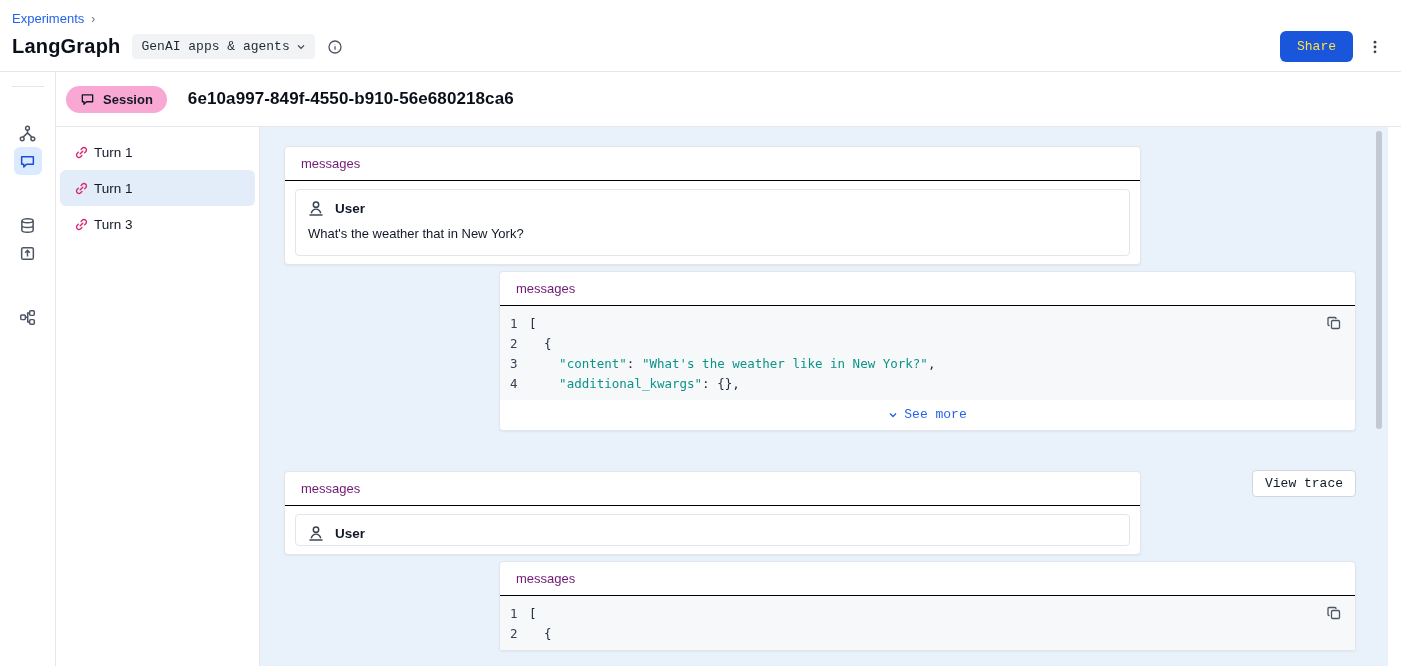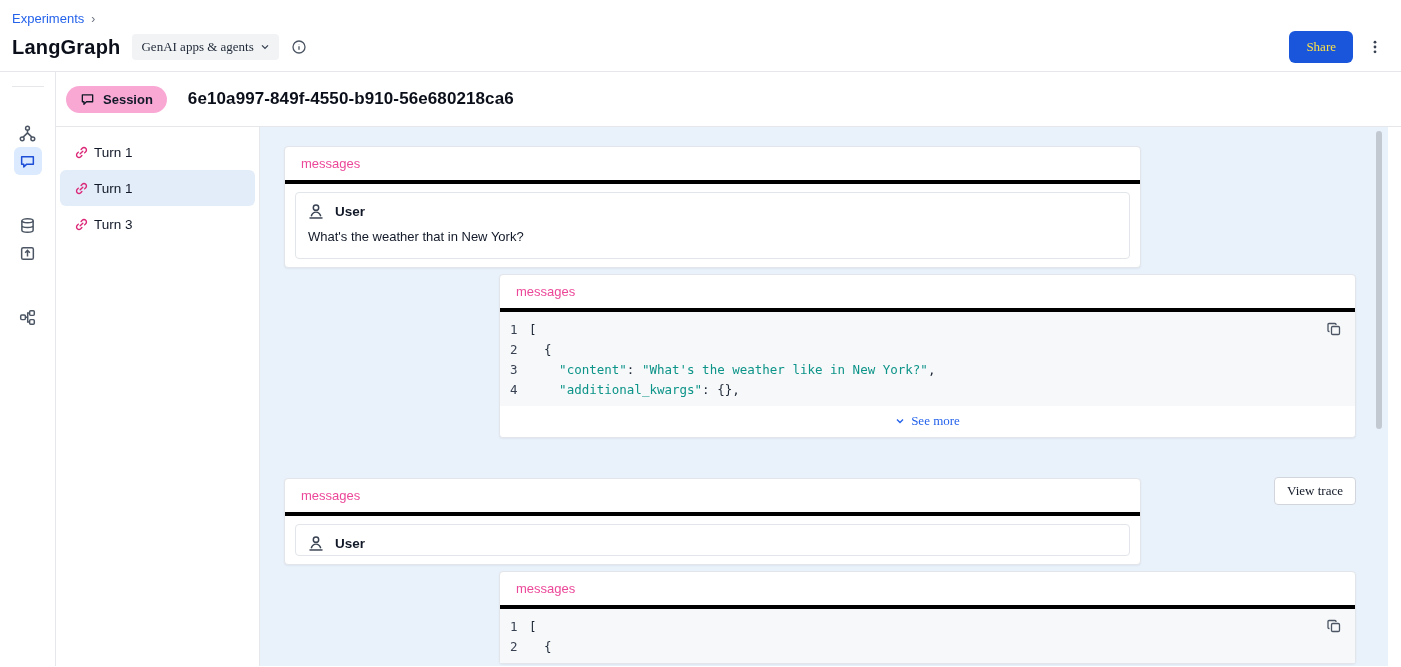--- a/index.html
+++ b/index.html
@@ -4,21 +4,21 @@
 <style>
   *{box-sizing:border-box}
   html,body{margin:0;padding:0}
   body{
     width:1401px;height:667px;overflow:hidden;background:#fff;
     font-family:"Liberation Sans",sans-serif;color:#111827;font-size:13px;
     --accent-blue:#1a56db;--link-blue:#2563eb;--selected-bg:#e3ecf9;
     --conversation-bg:#e9f1fb;--code-token-teal:#0d9488;--turn-link-pink:#db2777;
   }
   svg{display:block}
-  button{font-family:Liberation Serif, serif;cursor:pointer}
+  button{font-family:Liberation Mono, monospace;cursor:pointer}
 
   
   .topbar{height:72px;border-bottom:1px solid #e5e7eb;padding:9px 16px 0 12px}
   .breadcrumb{display:flex;align-items:flex-end;gap:7px;height:17px}
   .crumb{color:var(--link-blue);font-size:13px;text-decoration:none;cursor:pointer}
   .crumb-sep{color:#6b7280;font-size:12px}
   .title-row{display:flex;align-items:center;margin-top:5px}
   .page-title{font-size:20px;font-weight:700;margin:0;letter-spacing:.2px;color:#0b0f19}
   .chip{display:flex;align-items:center;gap:6px;margin-left:12px;background:#f2f3f5;border:none;
         border-radius:4px;padding:5px 9px;font-size:13px;color:#1f2937}
@@ -52,21 +52,21 @@
   .turn-item.selected{background:var(--selected-bg)}
   .turn-item .link-ic{color:var(--turn-link-pink);flex:none}
 
   .conv{flex:1;background:var(--conversation-bg);position:relative;padding-top:19px;overflow:hidden;min-width:0}
   .scroll-thumb{position:absolute;top:4px;right:6px;width:6px;height:298px;background:#c3c9d1;border-radius:3px}
 
   .card{background:#fff;border:1px solid #e2e5e9;border-radius:4px;width:857px;
         box-shadow:0 1px 2px rgba(16,24,40,.05)}
   .input-card{margin-left:24px}
   .output-card{margin-left:239px;margin-top:6px}
-  .card-header{padding:9px 16px;color:#ec4899;font-size:13px;border-bottom:4px solid #000000}
+  .card-header{padding:9px 16px;color:#701a75;font-size:13px;border-bottom:1px solid #000000}
 
   .msg-box-wrap{padding:8px 10px}
   .msg-box{border:1px solid #e2e5e9;border-radius:4px}
   .msg-role{display:flex;align-items:center;gap:10px;padding:9px 11px 3px;color:#111827}
   .msg-role .user-ic{color:#374151}
   .msg-role .role{font-weight:700;font-size:13.5px}
   .msg-text{padding:6px 12px 14px;font-size:13px;color:#111827}
 
   .code-wrap{position:relative;background:#f6f8fa;padding:8px 0 6px}
   .code-line{display:flex;line-height:20px;font-family:"DejaVu Sans Mono",monospace;font-size:12.5px}

